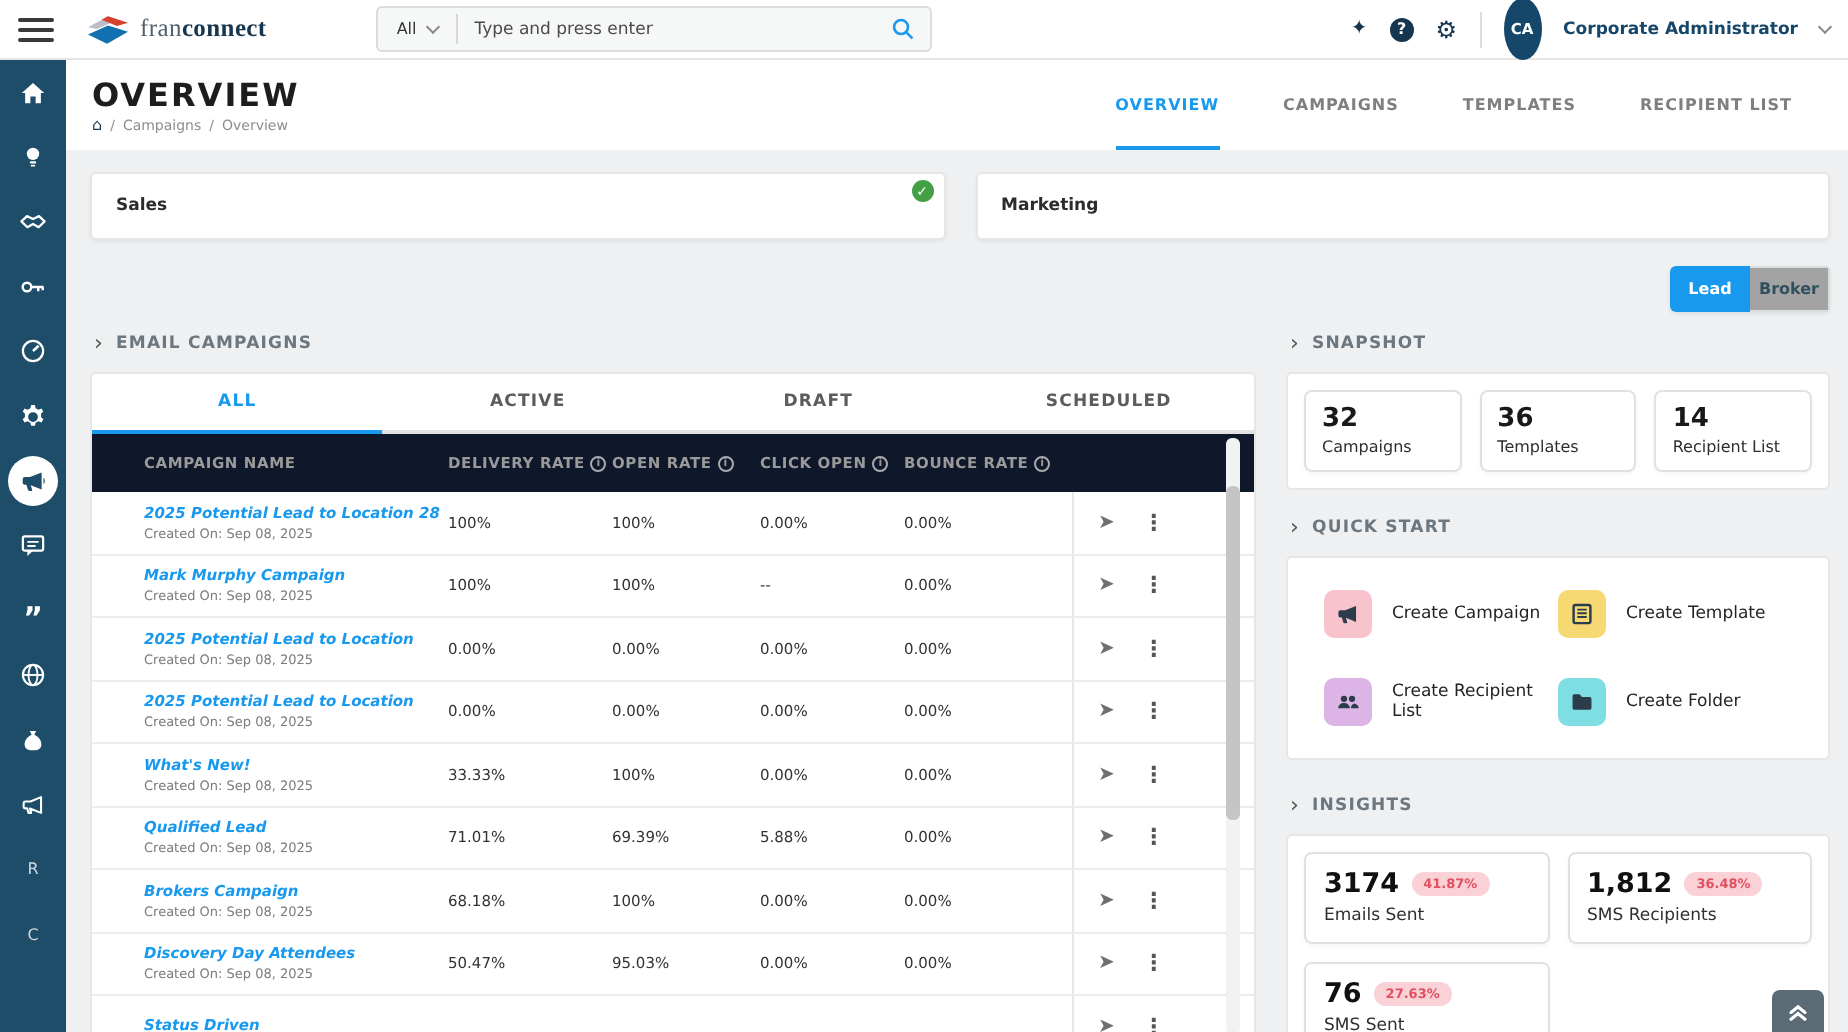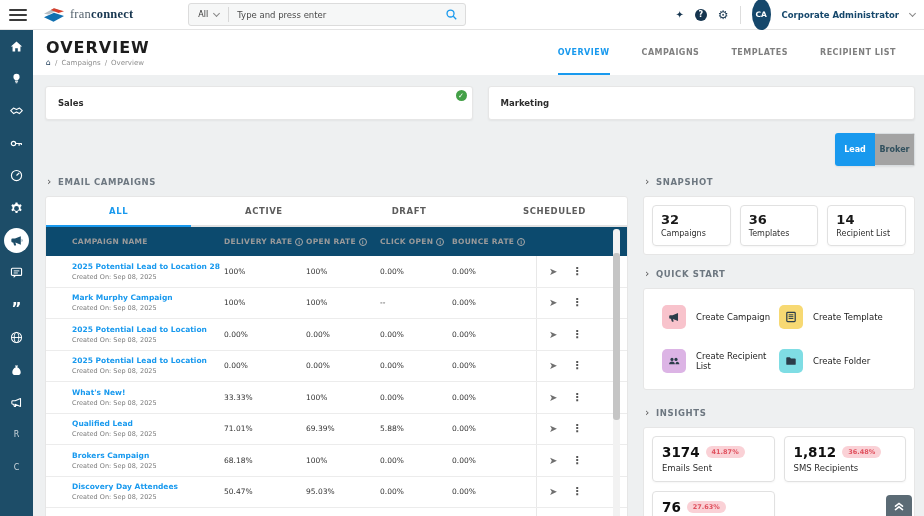--- a/index.html
+++ b/index.html
@@ -59,21 +59,21 @@
   .content { padding:11px 9px 0 12px; }
   .filter-cards { display:flex; gap:15px; }
   .filter-card { position:relative; flex:1; background:#fff; border:1px solid #e6e6e6; border-radius:3px;
                  height:34px; display:flex; align-items:center; padding:0 12px; font-size:8.5px;
                  font-weight:600; color:#2c2c2c; box-shadow:0 1px 2px rgba(0,0,0,.05); cursor:pointer; }
   .check-badge { position:absolute; top:3px; right:5px; width:11px; height:11px; border-radius:50%;
                  background:#43a047; color:#fff; font-size:7px; display:flex; align-items:center; justify-content:center; }
 
   .toggle-row { display:flex; justify-content:flex-end; margin:13px 0 11px; }
   .toggle { display:flex; box-shadow:0 1px 2px rgba(0,0,0,.08); border-radius:3px; overflow:hidden; }
-  .tbtn { width:40px; height:33px; display:flex; align-items:center; justify-content:center;
+  .tbtn { width:40px; height:23px; display:flex; align-items:center; justify-content:center;
           font-size:8px; font-weight:600; cursor:pointer; }
   .tbtn.lead { background:#1899ee; color:#fff; }
   .tbtn.broker { background:#a3a3a3; color:#31505e; border:1px solid #d9dee1; border-left:none; }
 
   .columns { display:flex; gap:15px; align-items:flex-start; }
   .col-left { width:583px; flex:none; }
   .col-right { flex:1; }
 
   .section-label { display:flex; align-items:center; gap:6px; margin:0 0 9px 2px;
                    font-size:8.5px; font-weight:700; letter-spacing:.6px; color:#6d7780; }
@@ -82,29 +82,29 @@
   .panel { background:#fff; border:1px solid #e6e6e6; border-radius:3px; }
 
   
   .panel-table { height:332px; overflow:hidden; position:relative; }
   .ctabs { display:flex; height:30px; border-bottom:2px solid #e2e2e2; }
   .ctab { flex:1; display:flex; align-items:center; justify-content:center; position:relative;
           font-size:8.5px; font-weight:700; letter-spacing:.6px; color:#5c5c5c; cursor:pointer; }
   .ctab.active { color:#1899ee; }
   .ctab.active::after { content:""; position:absolute; left:0; right:0; bottom:-2px; height:2px; background:#1899ee; }
   .thead { display:grid; grid-template-columns:26px 152px 82px 74px 72px 84px 1fr; height:29px;
-           background:#0c4a6e; align-items:center; font-size:7.5px; font-weight:700;
+           background:#0f172a; align-items:center; font-size:7.5px; font-weight:700;
            color:#9a9a9a; letter-spacing:.3px; }
   .th { display:flex; align-items:center; gap:3px; }
   .info-dot { width:8px; height:8px; border:1px solid #aaa; border-radius:50%; color:#999;
               font-size:5.5px; display:inline-flex; align-items:center; justify-content:center; font-style:normal; }
   .trow { display:grid; grid-template-columns:26px 152px 82px 74px 72px 84px 1fr; height:31.5px;
           border-bottom:1px solid #ececec; align-items:center; background:#fff; }
   .dot { width:7px; height:7px; border-radius:50%; background:#43a047; margin:0 auto; }
-  .cname a { font-size:7.5px; color:#1899ee; font-weight:600; text-decoration:none; display:block; cursor:pointer; }
+  .cname a { font-size:7.5px; color:#1899ee; font-weight:600; text-decoration:none; display:block; cursor:pointer;font-style:italic; }
   .created { font-size:6.5px; color:#7b7b7b; margin-top:2px; }
   .rate { font-size:7.5px; color:#333; }
   .actions { border-left:1px solid #e8e8e8; height:100%; display:flex; align-items:center;
              gap:14px; padding-left:12px; width:62px; }
   .send-ic { font-size:10px; color:#6f6f6f; cursor:pointer; }
   .kebab-ic { font-size:11px; color:#555; font-weight:700; cursor:pointer; }
   .vscroll { position:absolute; top:32px; bottom:0; right:7px; width:7px; background:#f2f2f2; border-radius:3px; }
   .vthumb { position:absolute; top:8%; height:56%; left:0; right:0; background:#c5c5c5; border-radius:3px; }
 
   

